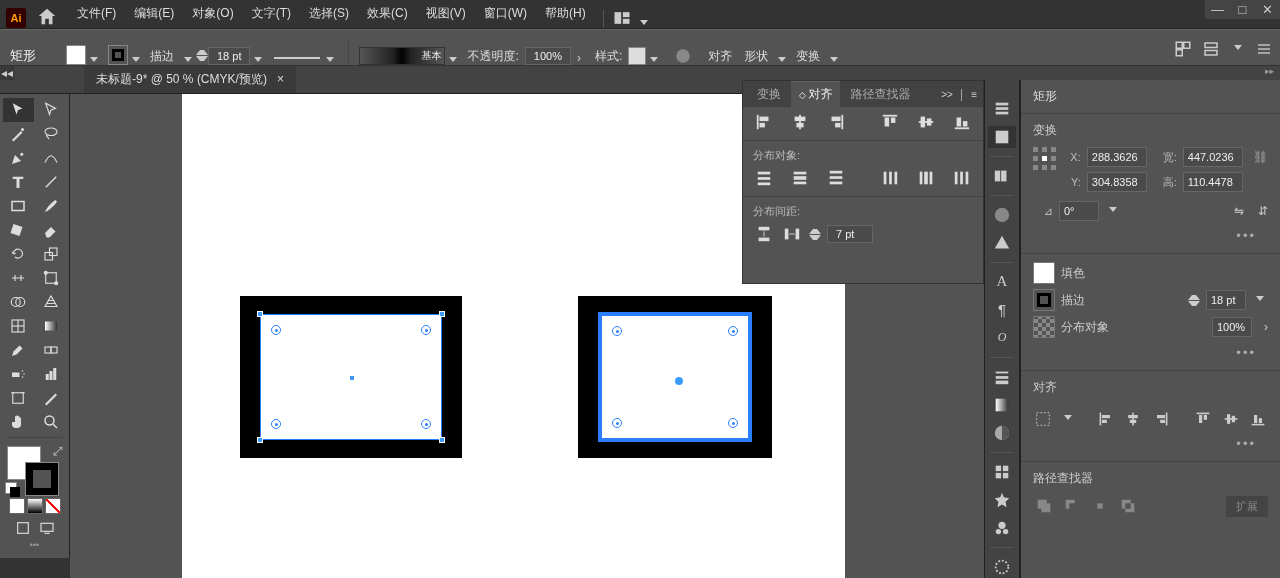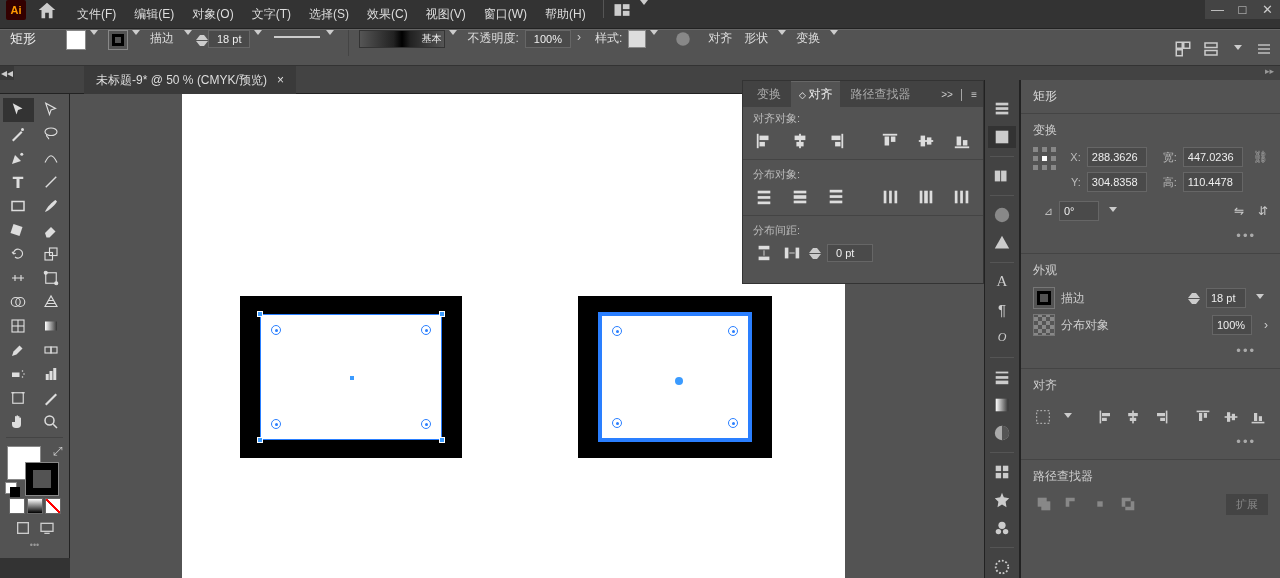--- a/index.html
+++ b/index.html
@@ -1,17 +1,17 @@
 <!DOCTYPE html>
 <html><head>
 <meta charset="utf-8">
 <style>
 html,body{margin:0;padding:0;width:1280px;height:578px;background:#333;font-family:"Microsoft YaHei",sans-serif;font-size:12px;color:#ccc;overflow:hidden}
 *{box-sizing:border-box}
-.row{display:flex;align-items:flex-start}
+.row{display:flex;align-items:flex-end}
 svg{display:block}
 
 #menubar{height:29px;background:#333;border-bottom:1px solid #222;padding:0 6px}
 #app-icon{width:20px;height:20px;background:#330000;color:#ff9a00;font-weight:bold;font-size:11px;display:flex;align-items:center;justify-content:center;border-radius:2px;margin-right:10px}
 #home-icon{width:22px;margin-right:10px;color:#ccc}
 .menuitem{padding:0 9px;height:29px;display:flex;align-items:center;color:#ddd;font-size:12px}
 #menu-divider{width:1px;height:18px;background:#555;margin:0 8px}
 #arrange-icon{width:20px;color:#ccc;margin-right:4px}
 #search-wrap{position:absolute;right:70px;top:3px;display:flex;align-items:center}
 #share-icon{width:24px;color:#ccc;margin-right:6px}
@@ -462,21 +462,20 @@
     <div class="ptab">变换</div>
     <div class="ptab active"><span style="font-size:9px">◇ </span><span>对齐</span></div>
     <div class="ptab">路径查找器</div>
     <div id="align-tabs-right">
       <span>&gt;&gt;</span>
       <span>│</span>
       <span>≡</span>
     </div>
   </div>
   <div class="panel-section">
-    <div class="panel-label">对齐对象:</div>
     <div class="icon-row2">
       <div style="display:flex;gap:14px">
         <div class="ai">
             <svg width="18" height="18" viewBox="0 0 20 20" fill="#ddd">
               <rect x="2" y="2" width="2" height="16"></rect>
               <rect x="5" y="4" width="10" height="5"></rect>
               <rect x="5" y="11" width="6" height="5"></rect>
             </svg>
           </div>
         <div class="ai">
@@ -587,21 +586,21 @@
             <svg width="18" height="18" viewBox="0 0 20 20" fill="#ddd">
               <rect x="2" y="4" width="4" height="12"></rect>
               <rect x="14" y="4" width="4" height="12"></rect>
               <line x1="7" y1="10" x2="13" y2="10" stroke="#ddd"></line>
             </svg>
           </div>
         <div class="step">
             <div class="up"></div>
             <div class="dn"></div>
           </div>
-        <div class="num-box" style="width:46px">0 pt</div>
+        <div class="num-box" style="width:46px">7 pt</div>
       </div>
     </div>
   </div>
 </div>
 
 <div id="rdock">
   <div class="rd">
       <svg width="18" height="18" viewBox="0 0 20 20" fill="#ccc">
         <rect x="3" y="3" width="14" height="3"></rect>
         <rect x="3" y="8" width="14" height="3"></rect>
@@ -728,21 +727,24 @@
       <div class="form-label">⊿</div>
       <input class="num-input narrow" value="0°" style="">
       <div class="dd"></div>
       <div style="flex:1"></div>
       <span style="color:#ccc">⇋</span>
       <span style="color:#ccc;margin-left:8px">⇵</span>
     </div>
     <div class="more-dots">•••</div>
   </div>
   <div class="psect">
-    <div class="psect-title">外观</div>
+    <div class="form-row">
+      <div class="mini-swatch"></div>
+      <span>填色</span>
+    </div>
     <div class="form-row">
       <div class="mini-swatch stroke"></div>
       <span>描边</span>
       <div style="flex:1"></div>
       <div class="step">
           <div class="up"></div>
           <div class="dn"></div>
         </div>
       <input class="num-input narrow" value="18 pt" style="">
       <div class="dd"></div>

